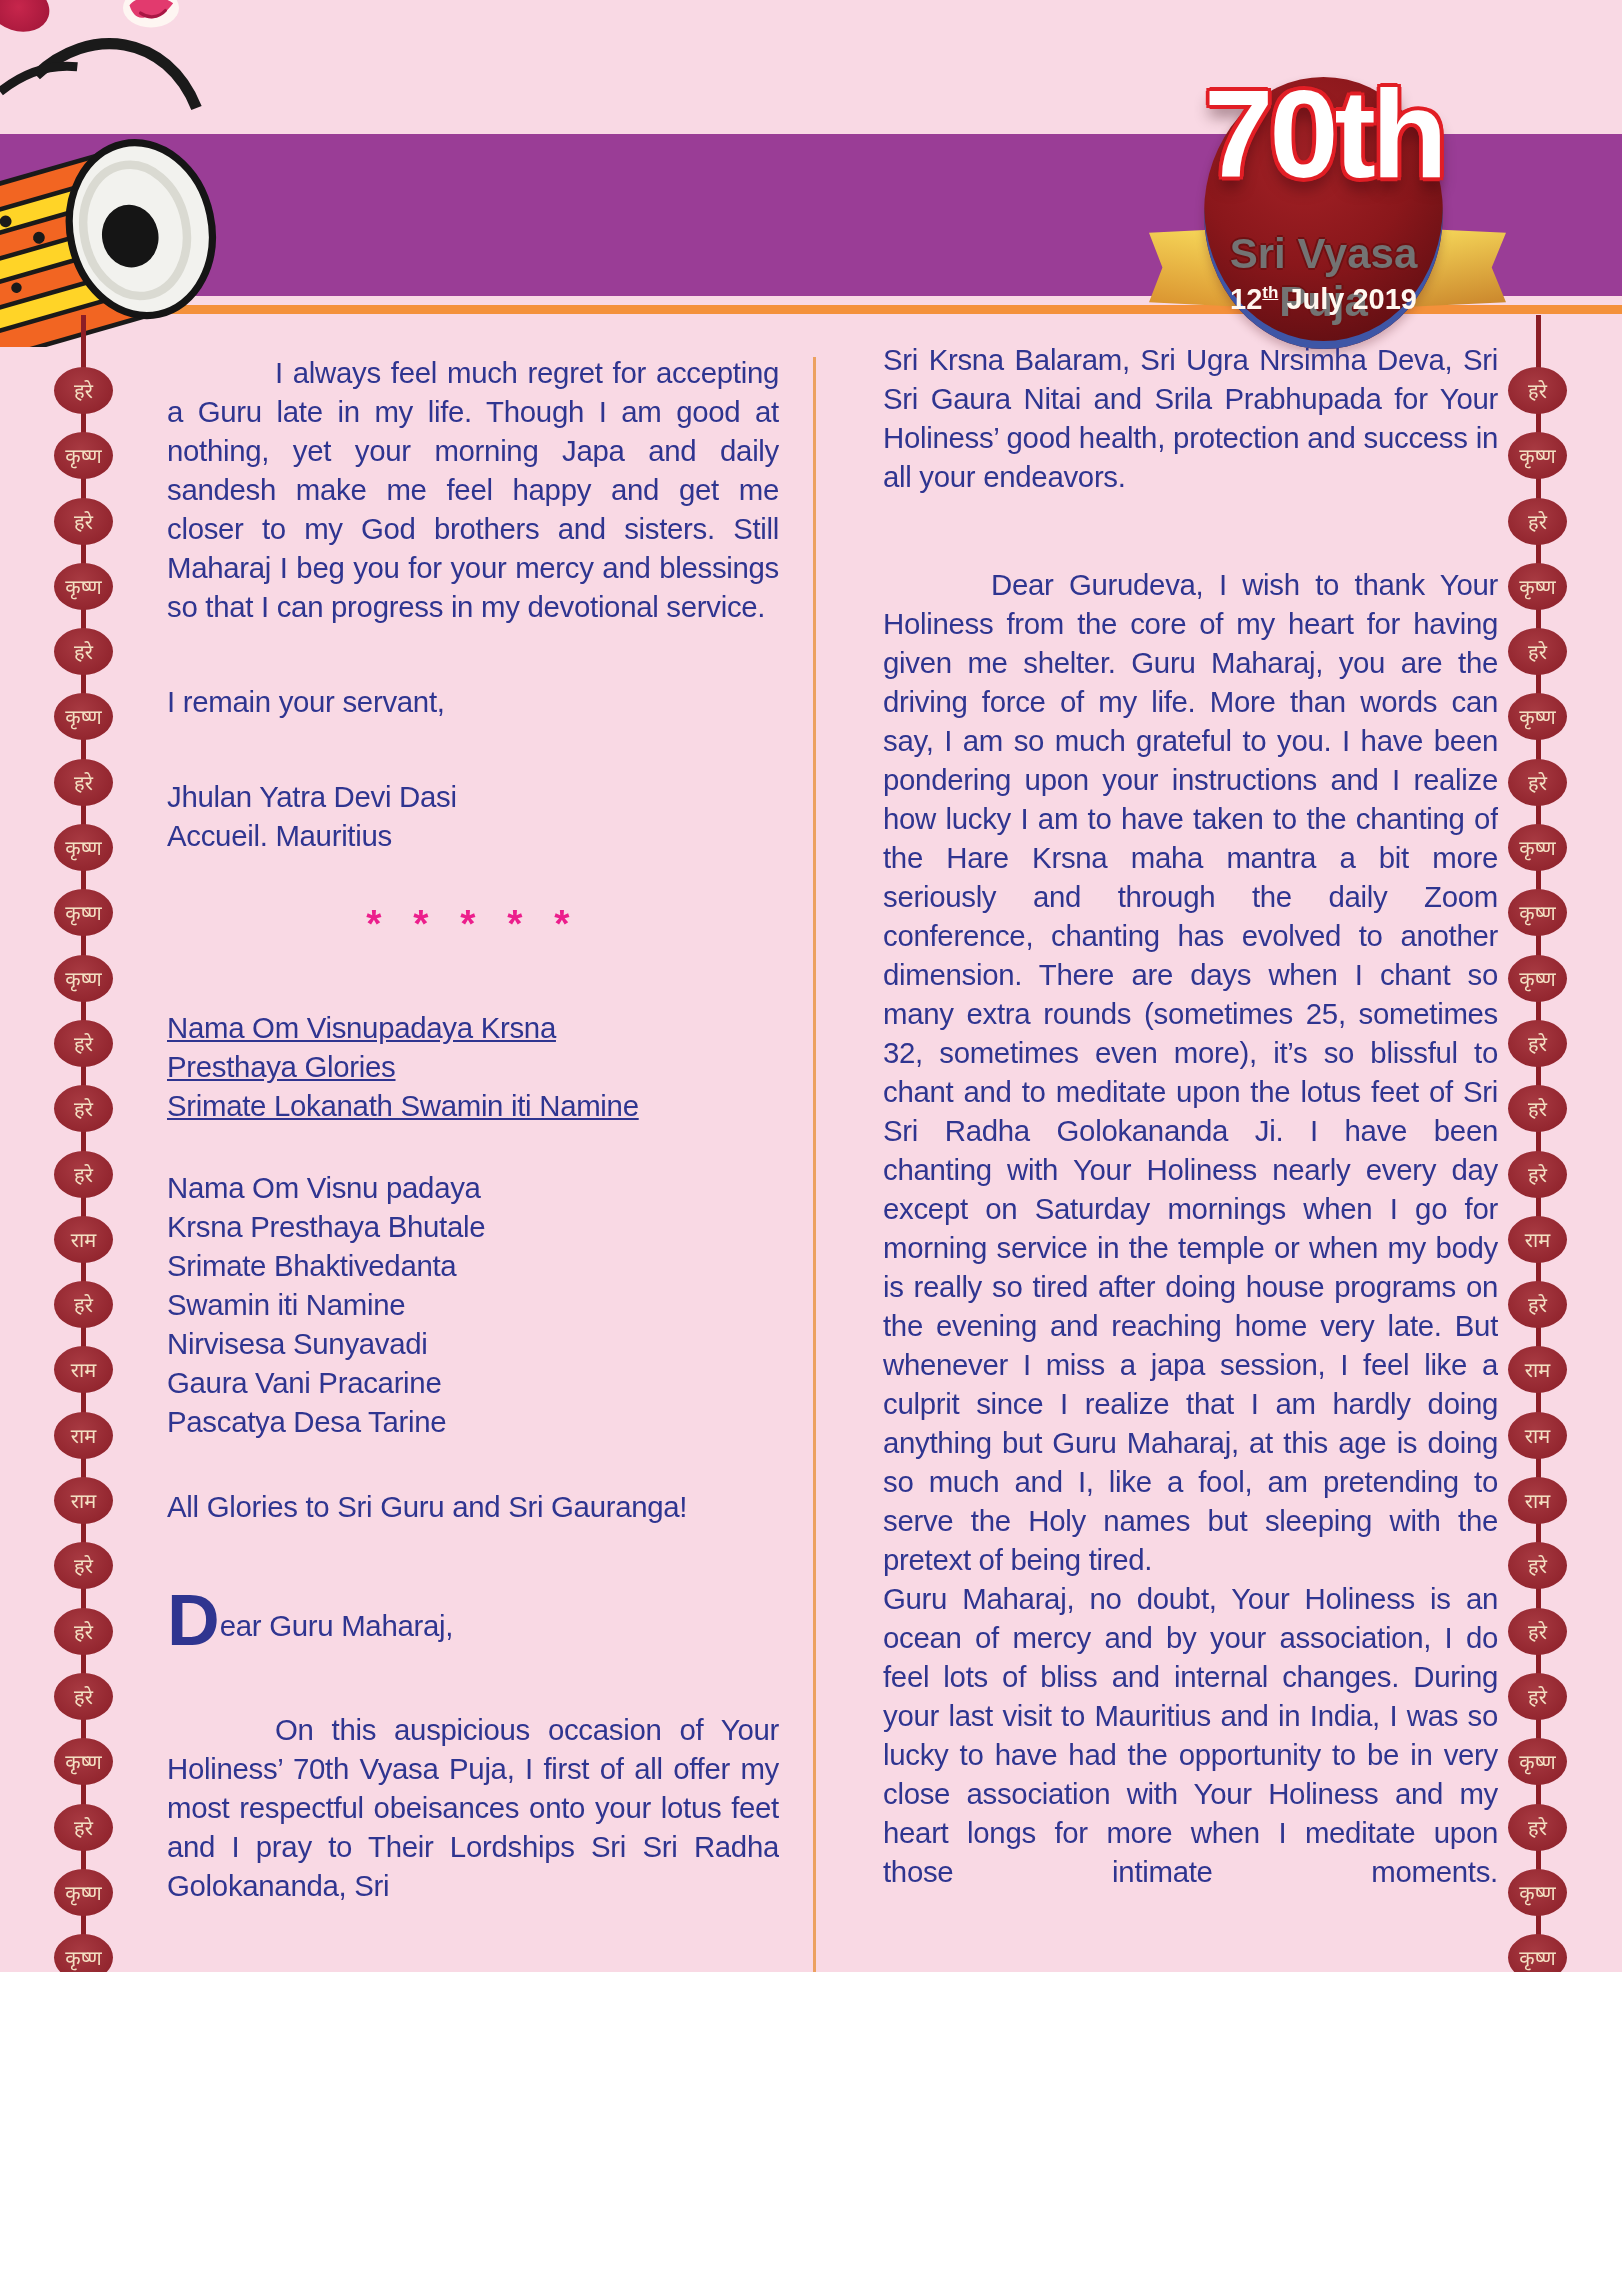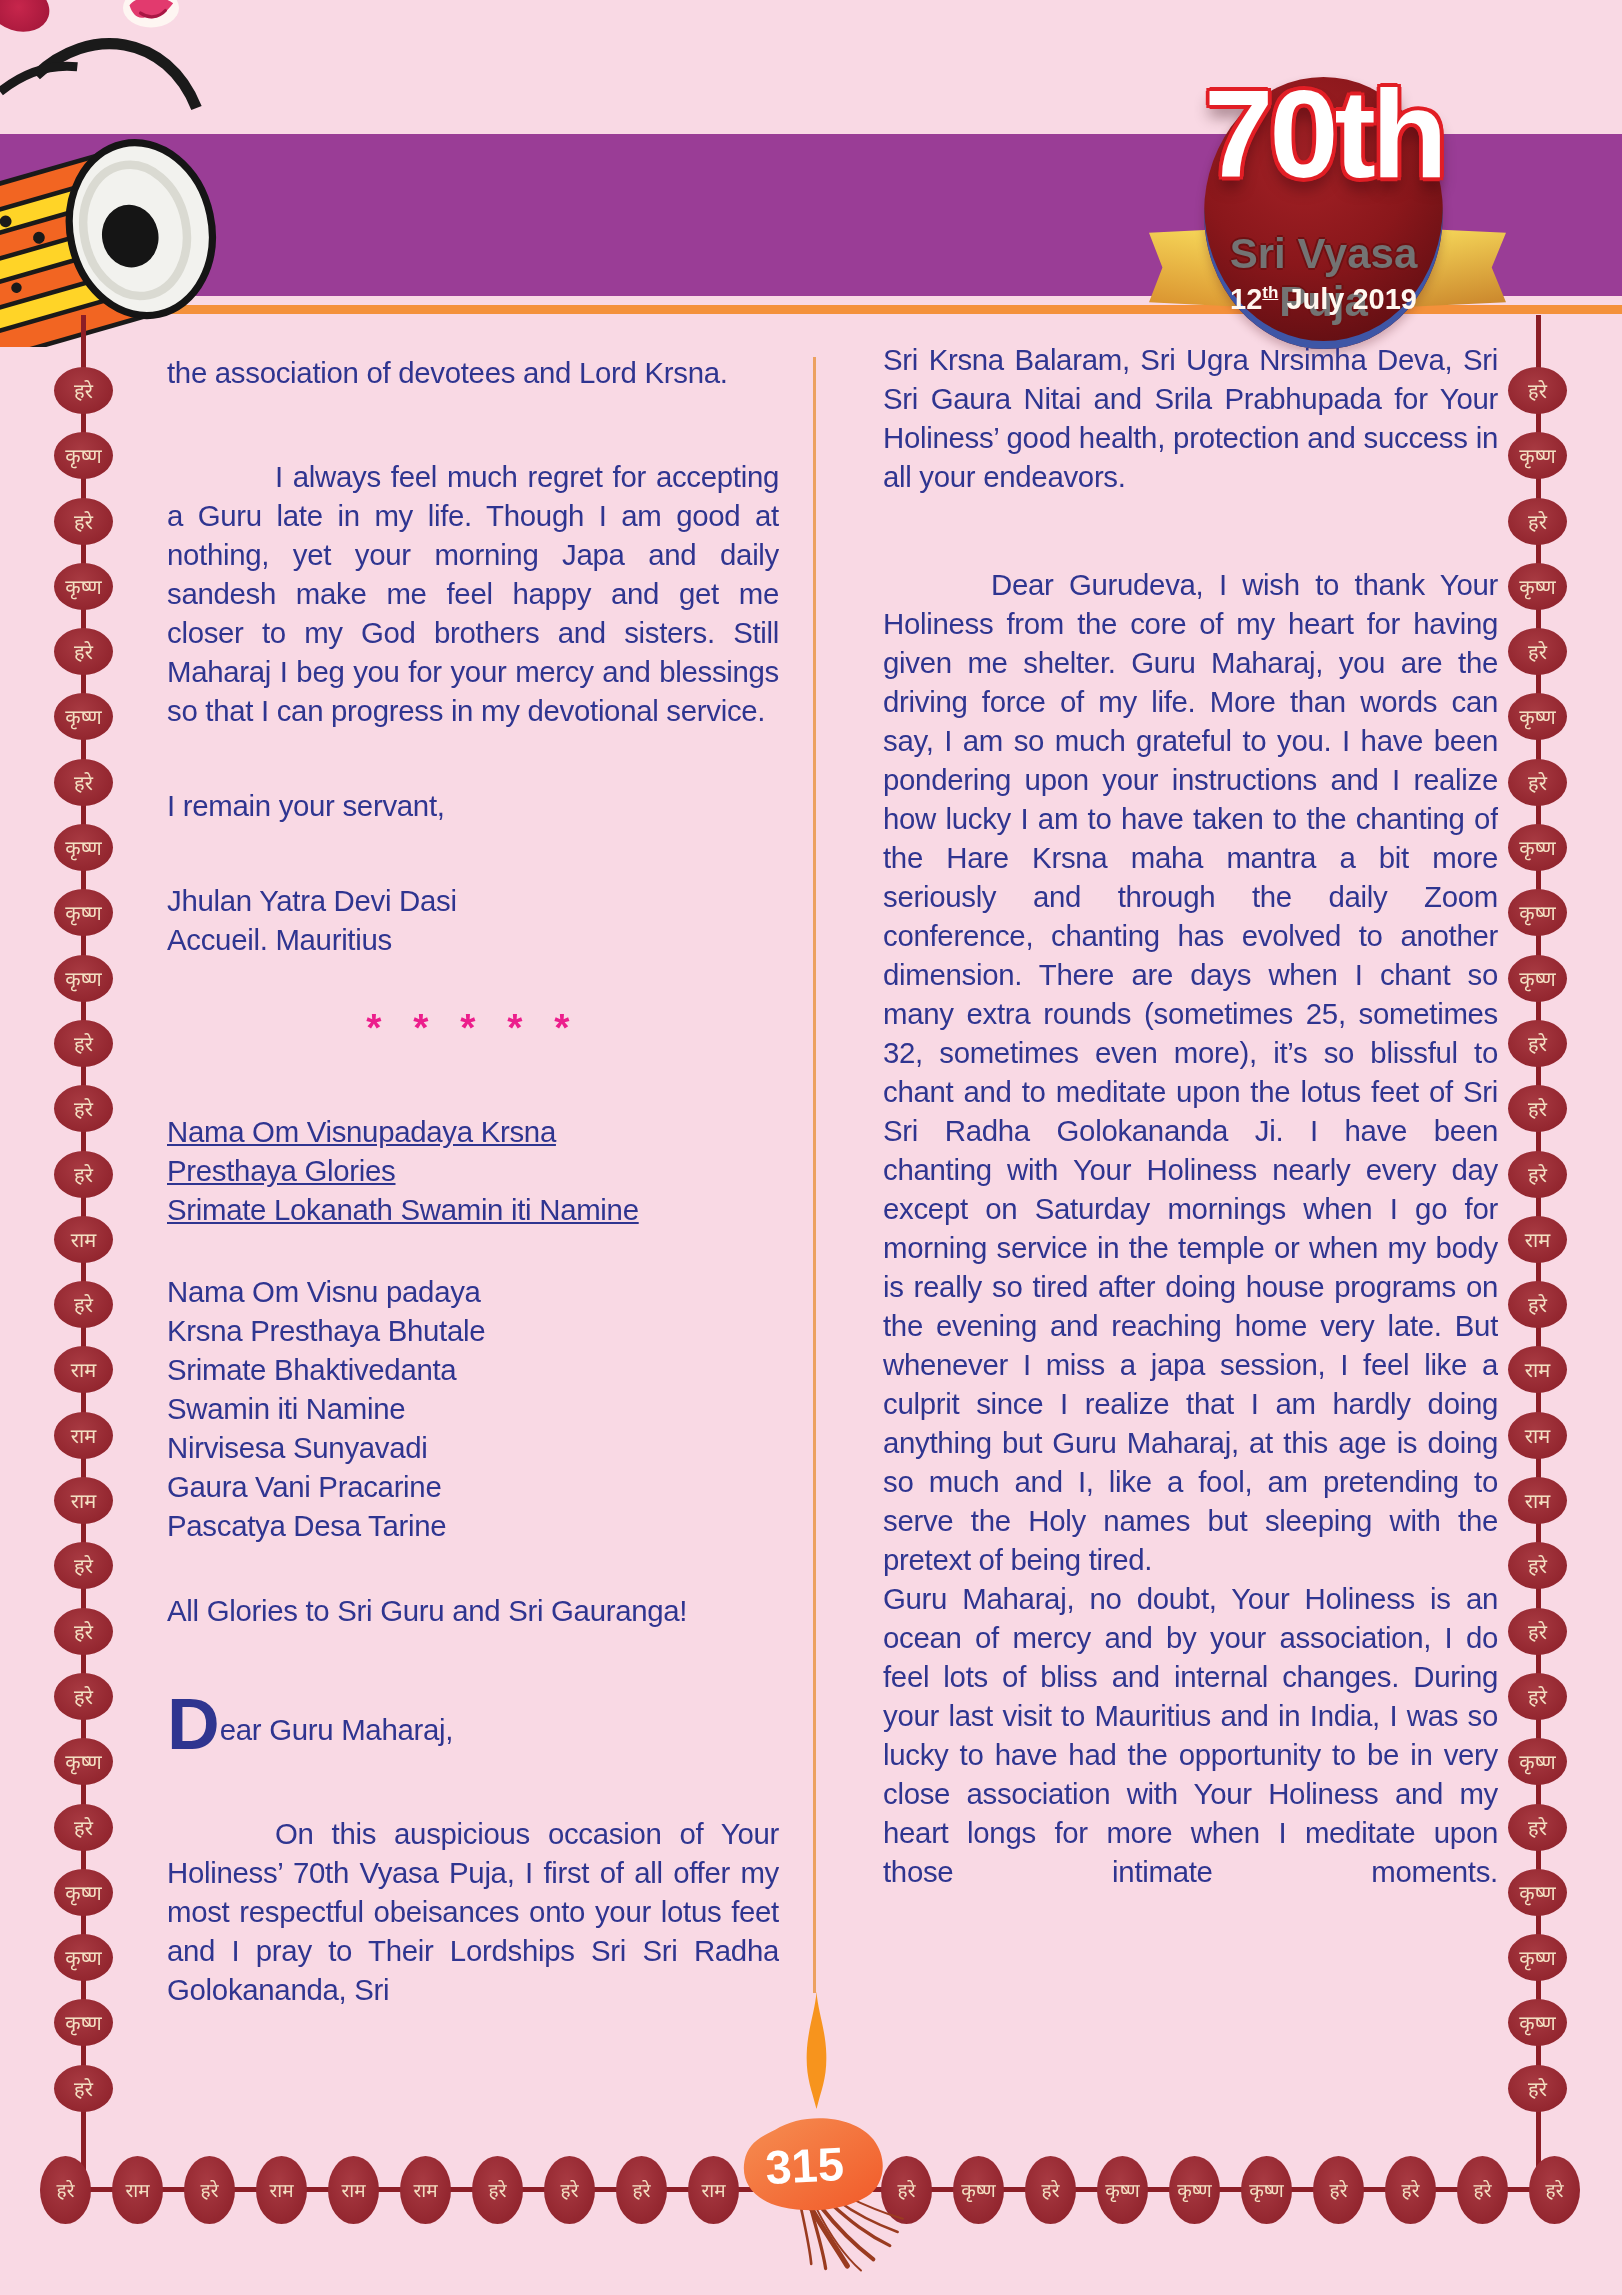--- a/index.html
+++ b/index.html
@@ -1,16 +1,16 @@
 <!DOCTYPE html>
 <html style="font-size:10.5px"><head>
 <meta charset="utf-8">
 <style>
   html,body{margin:0;padding:0;}
-  .page{position:relative;width:1622px;height:2295px;background:#F9D9E4;overflow:hidden;
+  .page{position:relative;width:1622px;height:1972px;background:#F9D9E4;overflow:hidden;
         font-family:"Liberation Sans","DejaVu Sans",sans-serif;}
 
   
   .band{position:absolute;left:0;top:134px;width:1622px;height:162px;background:#9A3D96;}
   .rule-orange{position:absolute;left:0;top:305px;width:1622px;height:8.5px;background:#F4913B;}
 
   
   .wing{position:absolute;}
   .wing-l{left:1149px;top:228px;width:96px;height:79px;
           background:linear-gradient(190deg,#F8DC5C,#D9912E);
@@ -148,21 +148,20 @@
   </div>
 
   <div class="divider"></div>
   <div class="teardrop">
     <svg width="29" height="124" viewBox="0 0 44 190">
       <path d="M22,4 C20,34 8,62 7,100 C6,136 14,152 22,184 C30,152 38,136 37,100 C36,62 24,34 22,4 Z" fill="#F7941D"></path>
     </svg>
   </div>
 
   <div class="col col-left">
-    <p class="mb-a">the association of devotees and Lord Krsna.</p>
     <p class="indent mb-b">I always feel much regret for accepting a Guru late in my life. Though I am good at nothing, yet your morning Japa and daily sandesh make me feel happy and get me closer to my God brothers and sisters. Still Maharaj I beg you for your mercy and blessings so that I can progress in my devotional service.</p>
     <p class="line mb-b">I remain your servant,</p>
     <div class="mb-c">
       <div class="line">Jhulan Yatra Devi Dasi</div>
       <div class="line">Accueil. Mauritius</div>
     </div>
     <div class="stars">* * * * *</div>
     <div class="mb-d">
         <div class="line">Nama Om Visnupadaya Krsna</div>
         <div class="line">Presthaya Glories</div>

